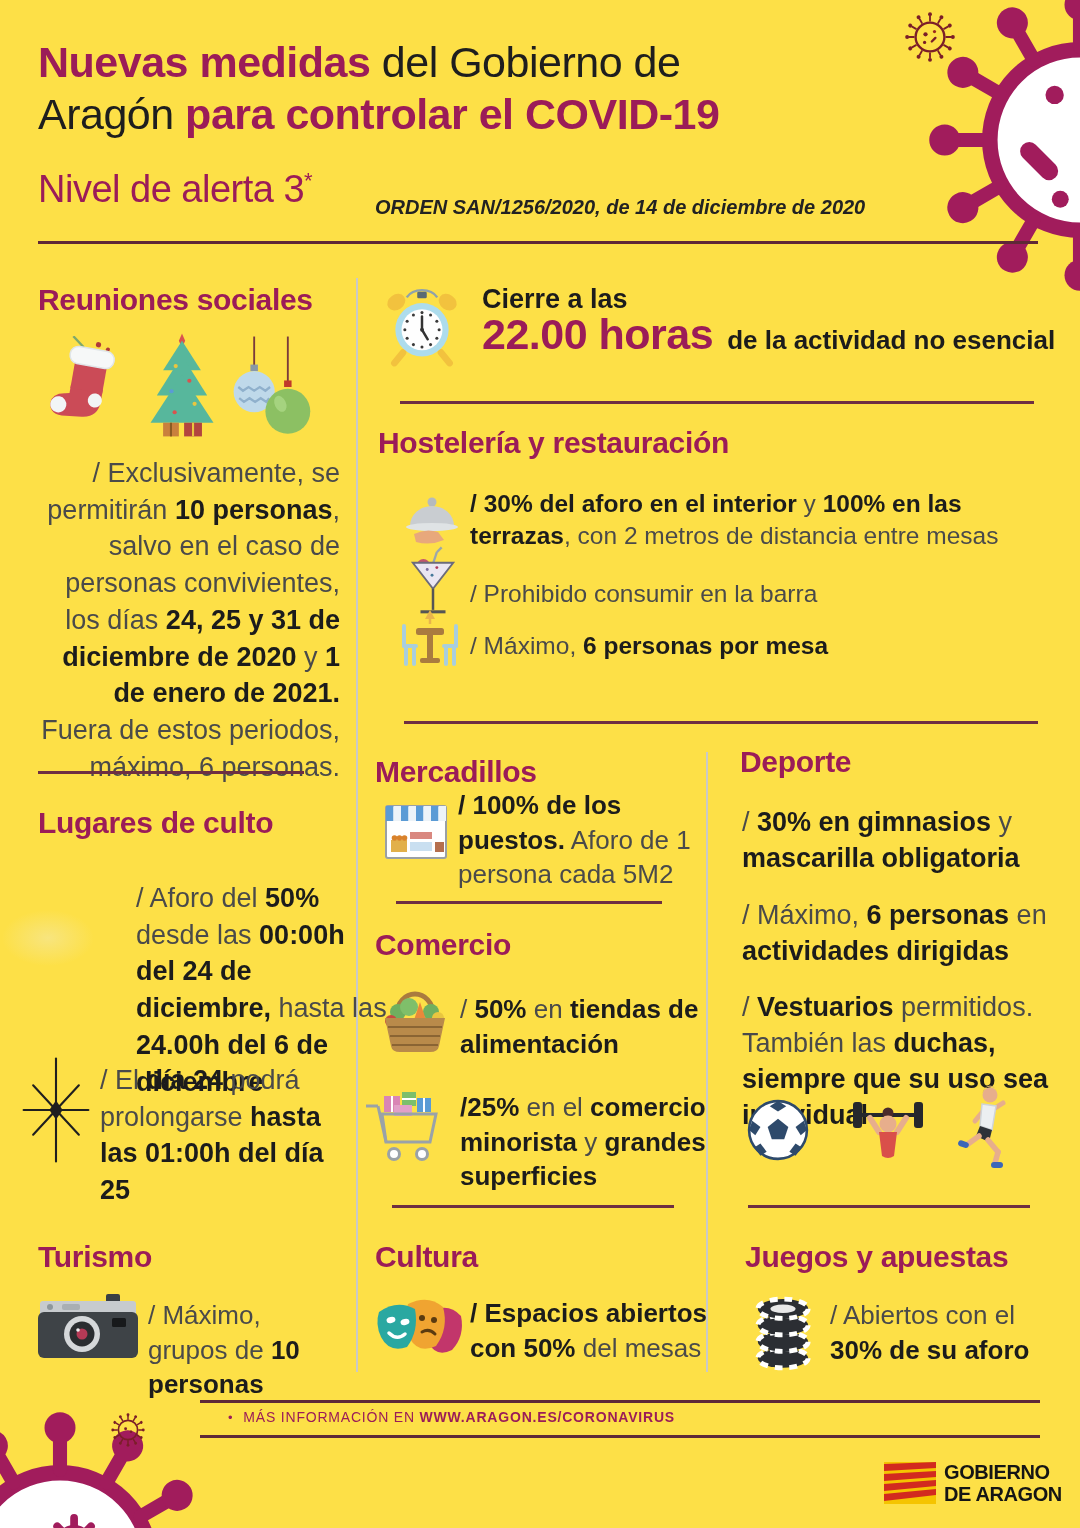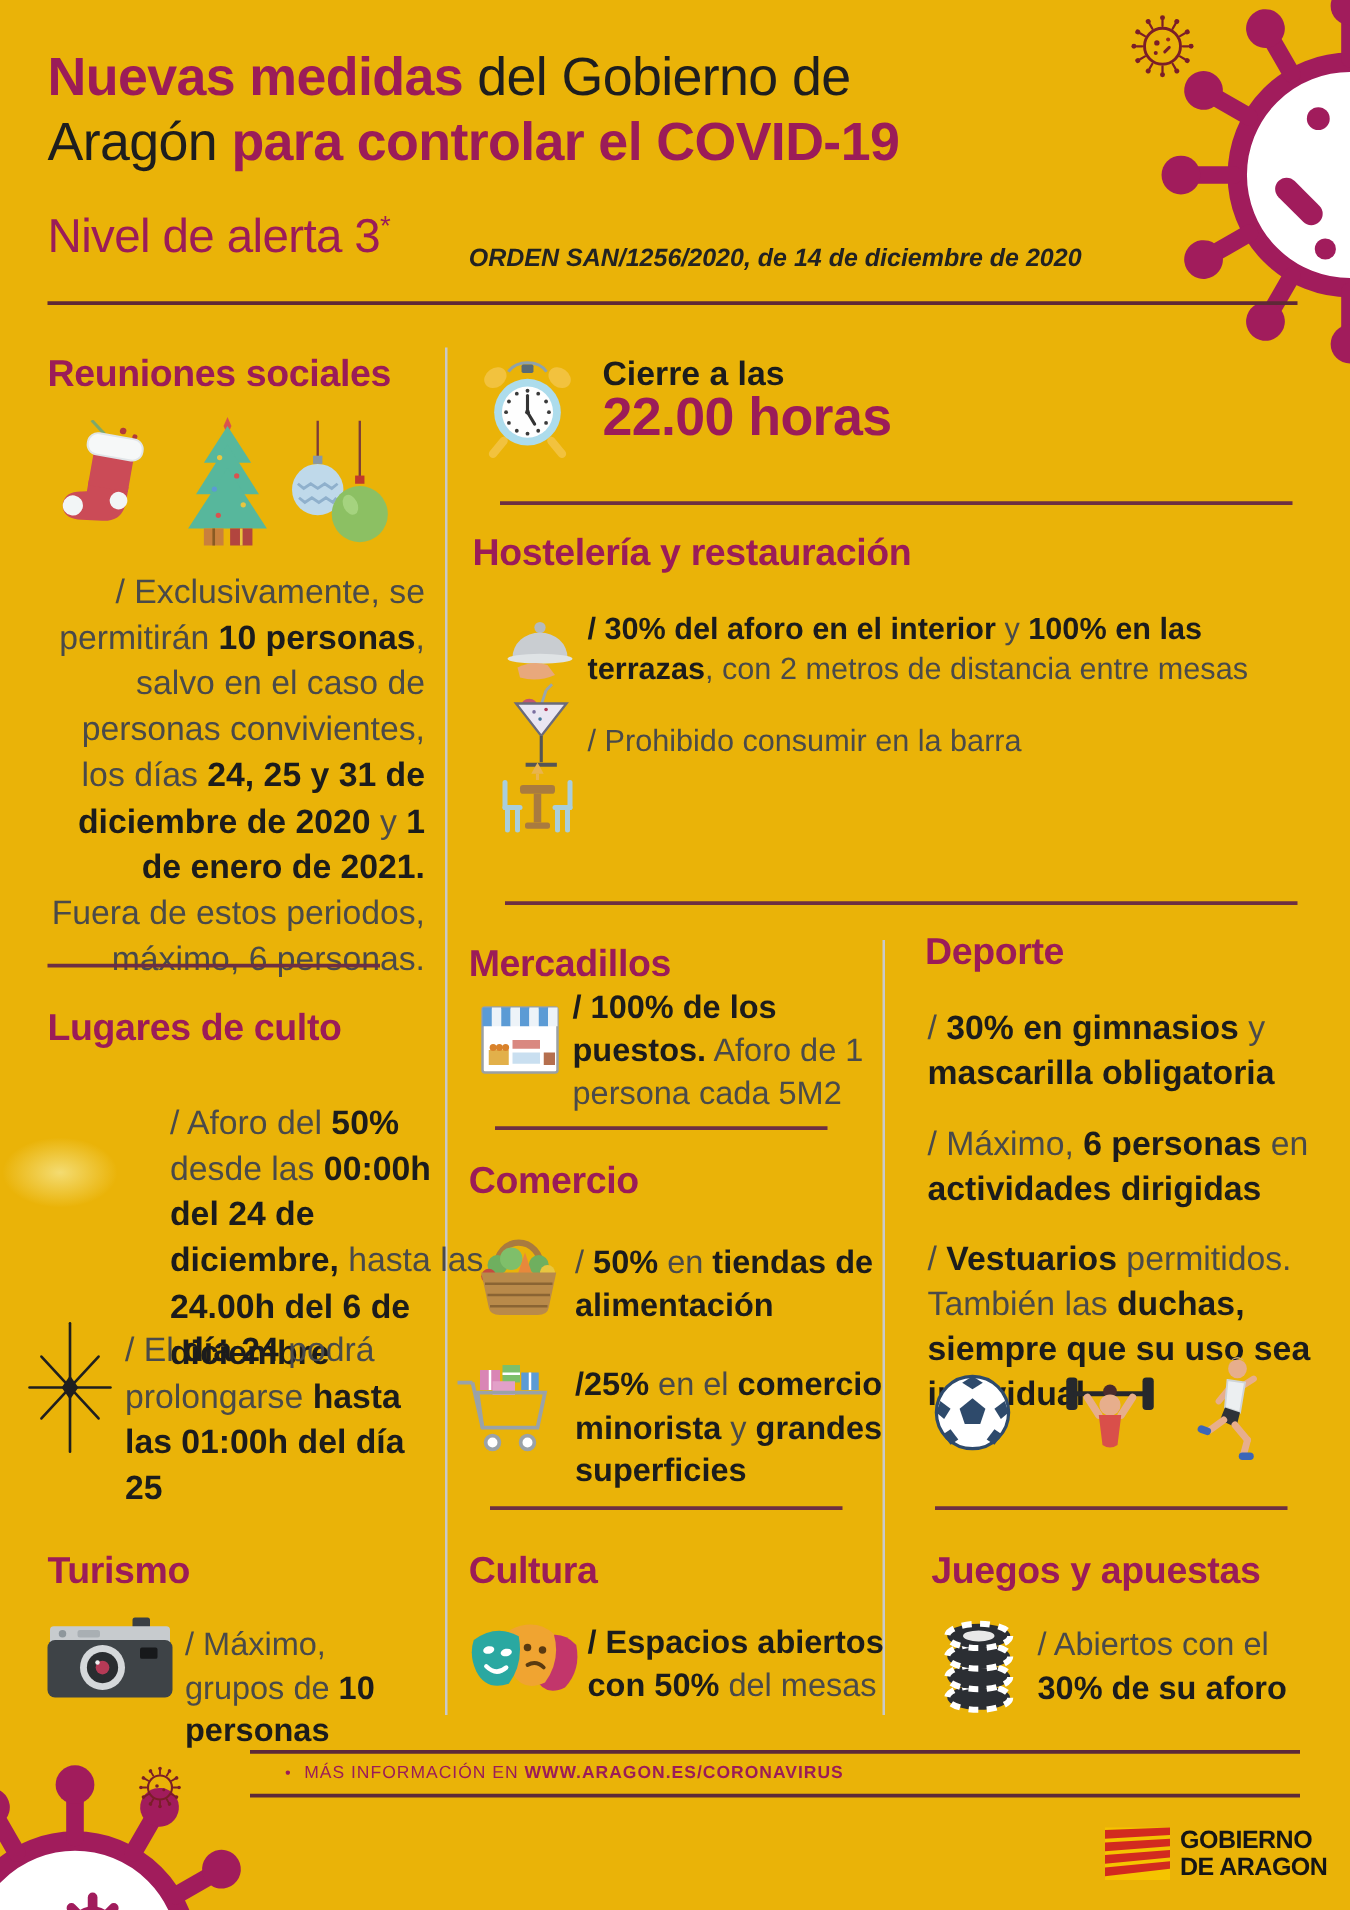--- a/index.html
+++ b/index.html
@@ -5,21 +5,21 @@
   :root{
     --accent:#9B1C58;
     --rule:#6E2F42;
     --divider:#C9C9C9;
     --body:#4A4A4A;
     --dark:#1C1C1C;
   }
   *{margin:0;padding:0;box-sizing:border-box;}
   html,body{background:#e8e8e8;}
   .page{
-    position:relative;width:1080px;height:1528px;background:#eab308;
+    position:relative;width:1080px;height:1528px;background:#fde047;
     overflow:hidden;margin:0 auto;
     font-family:"Liberation Sans","DejaVu Sans",sans-serif;
     color:var(--body);
   }
   .abs{position:absolute;}
   
   .b{font-weight:700;color:var(--dark);}
   .ab{font-weight:700;color:var(--accent);}
   .d{font-weight:500;color:#1E1E1E;}
   
@@ -271,20 +271,21 @@
         <circle cx="26.4" cy="41" r="1.6"></circle>
         <circle cx="33" cy="34.4" r="1.6"></circle>
     </g>
     <line x1="42" y1="50" x2="42" y2="36" stroke="#333" stroke-width="2.6" stroke-linecap="round"></line>
     <line x1="42" y1="50" x2="48" y2="60" stroke="#333" stroke-width="2.6" stroke-linecap="round"></line>
     <circle cx="42" cy="50" r="2" fill="#333"></circle>
   </svg>
   <div class="abs" id="closure-line1">Cierre a las</div>
   <div class="abs" id="closure-line2">
     <span id="closure-time">22.00 horas</span>
+    <span id="closure-tail">de la actividad no esencial</span>
   </div>
   <div class="hr" style="left:400px;top:401px;width:634px;"></div>
 
   <div class="sec-title" style="left:378px;top:426px;">Hostelería y restauración</div>
 
   <svg class="abs" style="left:402px;top:488px;" width="60" height="62" viewBox="0 0 60 62">
     <circle cx="30" cy="14" r="4.5" fill="#B5BABD"></circle>
     <path d="M8,38 A22,20 0 0 1 52,38 Z" fill="#C9CDD1"></path>
     <ellipse cx="30" cy="39" rx="26" ry="4" fill="#DFE3E5"></ellipse>
     <path d="M12,46 Q24,40 36,44 L42,52 Q28,58 14,54 Z" fill="#E8A87C"></path>
@@ -316,20 +317,21 @@
       <line x1="10" y1="18" x2="10" y2="38"></line>
         <line x1="10" y1="38" x2="22" y2="38"></line>
       <line x1="12" y1="40" x2="12" y2="56"></line>
         <line x1="20" y1="40" x2="20" y2="56"></line>
       <line x1="62" y1="18" x2="62" y2="38"></line>
         <line x1="62" y1="38" x2="50" y2="38"></line>
       <line x1="60" y1="40" x2="60" y2="56"></line>
         <line x1="52" y1="40" x2="52" y2="56"></line>
     </g>
   </svg>
+  <div class="mid-text" style="left:470px;top:630px;width:520px;"><span>/  Máximo, </span><span class="b">6 personas por mesa</span></div>
 
   <div class="hr" style="left:404px;top:721px;width:634px;"></div>
 
   <div class="sec-title" style="left:375px;top:755px;">Mercadillos</div>
   <svg class="abs" style="left:383px;top:800px;" width="66" height="66" viewBox="0 0 66 66">
     <rect x="3" y="6" width="60" height="52" fill="#ffffff" stroke="#9AA0A5" stroke-width="2" rx="2"></rect>
     <g>
       <rect x="3" y="6" width="7.5" height="15" fill="#5B9BD5"></rect>
         <rect x="10.5" y="6" width="7.5" height="15" fill="#EDF3F8"></rect>
       <rect x="18" y="6" width="7.5" height="15" fill="#5B9BD5"></rect>

